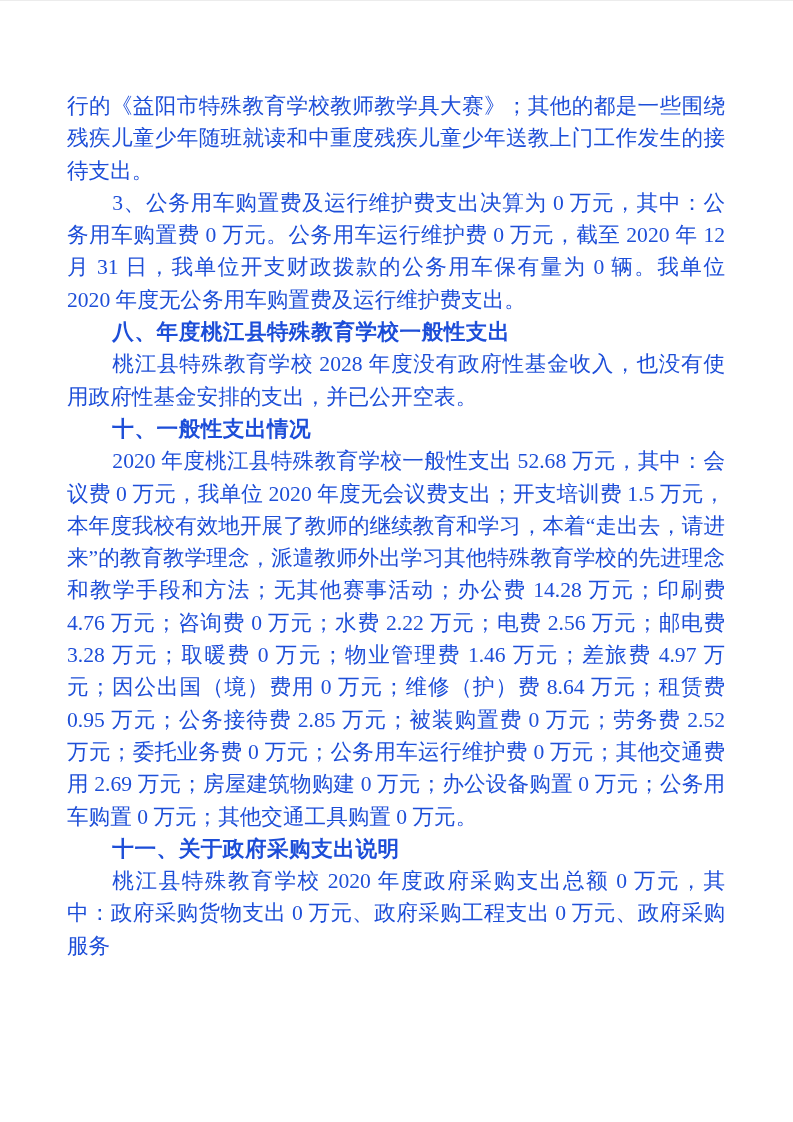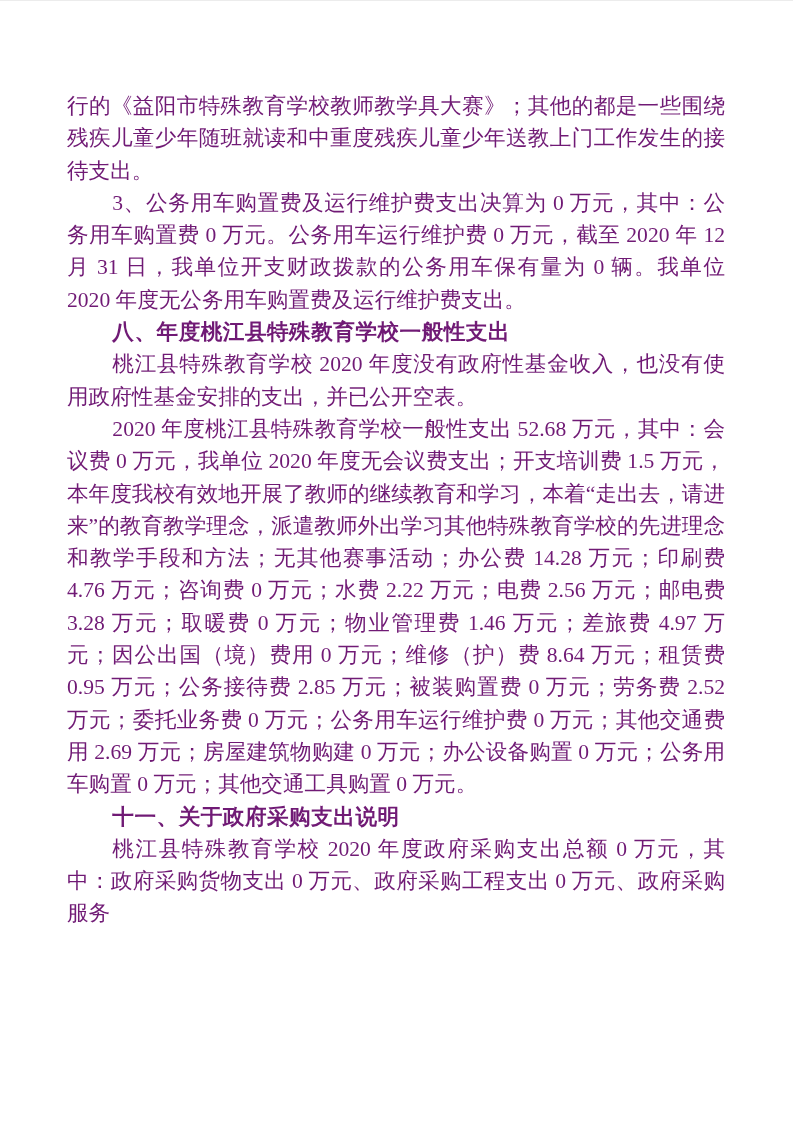--- a/index.html
+++ b/index.html
@@ -9,21 +9,21 @@
   }
   .page {
     position: relative;
     width: 793px;
     height: 1122px;
     box-sizing: border-box;
     background: #ffffff;
     border-top: 1px solid #ececec;
     padding: 89px 68px 0 67px;
     overflow: hidden;
-    color: #701a75;
+    color: #1d4ed8;
     font-family: "Liberation Serif", "DejaVu Serif", serif;
     font-size: 21.6px;
     line-height: 32.3px;
     text-align: justify;
     text-justify: inter-character;
   }
   .para {
     margin: 0;
     text-indent: 2.1em;
   }
@@ -45,24 +45,25 @@
 <body>
 
 <div class="page">
 
   <p class="para continuation">行的《益阳市特殊教育学校教师教学具大赛》；其他的都是一些围绕残疾儿童少年随班就读和中重度残疾儿童少年送教上门工作发生的接待支出。</p>
 
   <p class="para">3、公务用车购置费及运行维护费支出决算为 0 万元，其中：公务用车购置费 0 万元。公务用车运行维护费 0 万元，截至 2020 年 12 月 31 日，我单位开支财政拨款的公务用车保有量为 0 辆。我单位 2020 年度无公务用车购置费及运行维护费支出。</p>
 
   <p class="heading">八、年度桃江县特殊教育学校一般性支出</p>
 
-  <p class="para">桃江县特殊教育学校 2020 年度没有政府性基金收入，也没有使用政府性基金安排的支出，并已公开空表。</p>
+  <p class="para">桃江县特殊教育学校 2028 年度没有政府性基金收入，也没有使用政府性基金安排的支出，并已公开空表。</p>
 
 
 
+  <p class="heading">十、一般性支出情况</p>
 
   <p class="para">2020 年度桃江县特殊教育学校一般性支出 52.68 万元，其中：会议费 0 万元，我单位 2020 年度无会议费支出；开支培训费 1.5 万元，本年度我校有效地开展了教师的继续教育和学习，本着“走出去，请进来”的教育教学理念，派遣教师外出学习其他特殊教育学校的先进理念和教学手段和方法；无其他赛事活动；办公费 14.28 万元；印刷费 4.76 万元；咨询费 0 万元；水费 2.22 万元；电费 2.56 万元；邮电费 3.28 万元；取暖费 0 万元；物业管理费 1.46 万元；差旅费 4.97 万元；因公出国（境）费用 0 万元；维修（护）费 8.64 万元；租赁费 0.95 万元；公务接待费 2.85 万元；被装购置费 0 万元；劳务费 2.52 万元；委托业务费 0 万元；公务用车运行维护费 0 万元；其他交通费用 2.69 万元；房屋建筑物购建 0 万元；办公设备购置 0 万元；公务用车购置 0 万元；其他交通工具购置 0 万元。</p>
 
   <p class="heading">十一、关于政府采购支出说明</p>
 
   <p class="para">桃江县特殊教育学校 2020 年度政府采购支出总额 0 万元，其中：政府采购货物支出 0 万元、政府采购工程支出 0 万元、政府采购服务</p>
 
 </div>
 
 </body></html>

